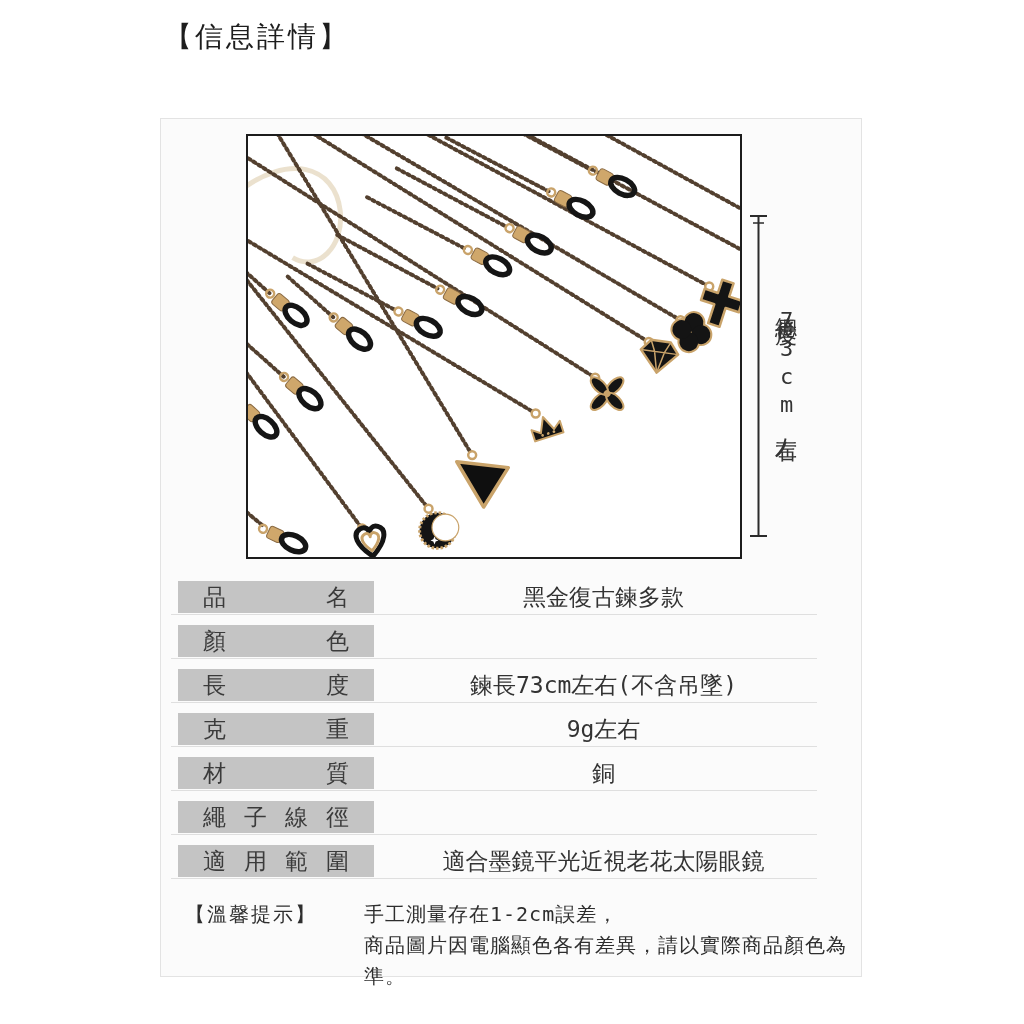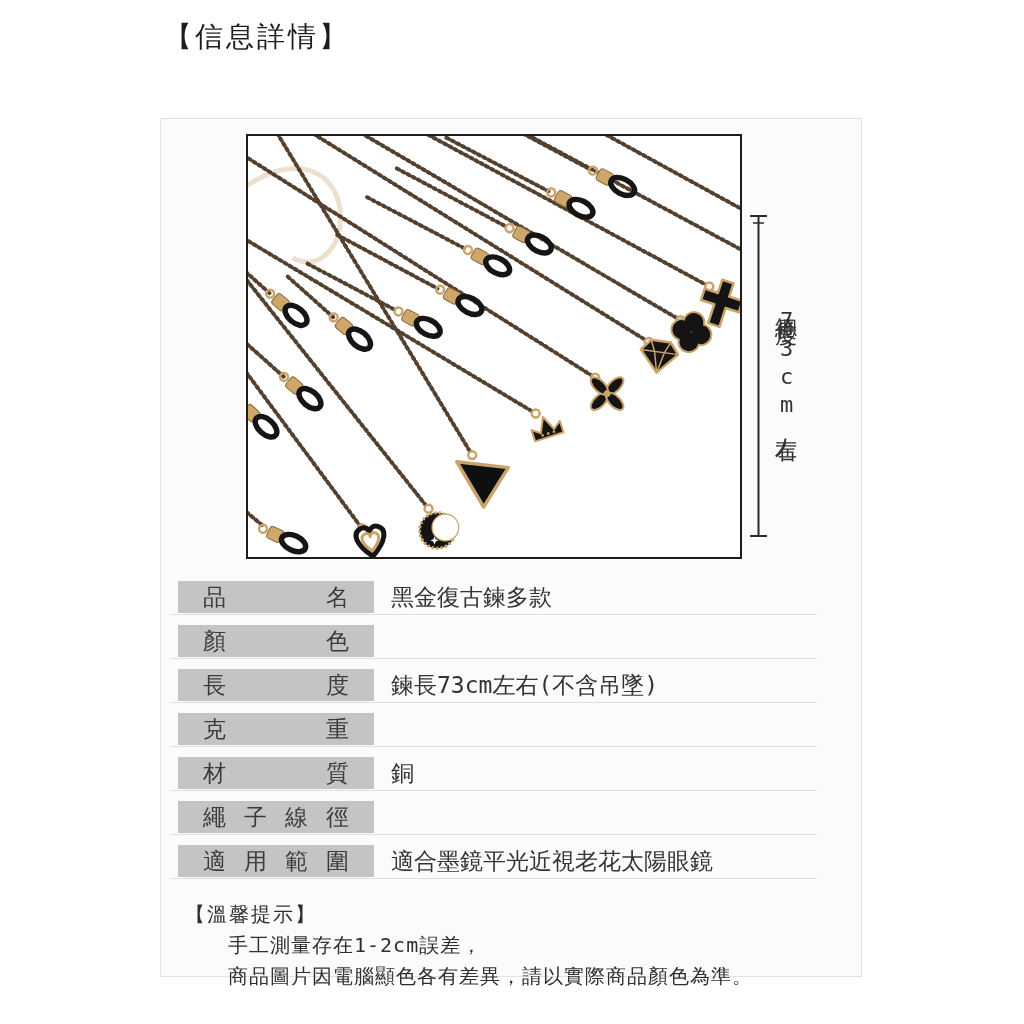--- a/index.html
+++ b/index.html
@@ -21,26 +21,26 @@
     text-orientation:upright;font-size:22px;letter-spacing:3px;color:#333333;
     font-family:"DejaVu Sans Mono","DejaVu Sans",sans-serif;}
 
   .spec-table{position:absolute;left:0;top:461px;width:100%;}
   .spec-row{position:relative;height:44px;}
   .spec-label{position:absolute;left:17px;top:1px;width:196px;height:32px;box-sizing:border-box;
     background:#c4c4c4;color:#3b3b3b;font-size:23px;padding:0 25px;
     display:flex;align-items:center;}
   .spread{justify-content:space-between;}
   .spec-value{position:absolute;left:230px;right:45px;top:0;height:34px;line-height:35px;
-    text-align:left;font-size:23px;color:#333333;
+    text-align:center;font-size:23px;color:#333333;
     font-family:"DejaVu Sans Mono","DejaVu Sans",sans-serif;}
   .spec-div{position:absolute;left:10px;right:44px;top:34px;border-top:1px solid #dfdfdf;}
 
   .notice{position:absolute;left:24px;top:780px;display:flex;font-size:20px;line-height:31px;
-    color:#2e2e2e;flex-direction:column;}
+    color:#2e2e2e;}
   .notice-label{flex:0 0 auto;letter-spacing:2px;margin-right:4px;}
   .notice-lines div{font-family:"DejaVu Sans Mono","DejaVu Sans",sans-serif;letter-spacing:1px;margin-left:43px;}
 </style>
 </head>
 <body>
 
 <div class="stage">
 
   <h1 class="page-title">【信息詳情】</h1>
 
@@ -233,20 +233,21 @@
             <span>度</span>
           </div>
         <div class="spec-value">鍊長73cm左右(不含吊墜)</div>
         <div class="spec-div"></div>
       </div>
       <div class="spec-row">
         <div class="spec-label spread">
             <span>克</span>
             <span>重</span>
           </div>
+        <div class="spec-value">9g左右</div>
         <div class="spec-div"></div>
       </div>
       <div class="spec-row">
         <div class="spec-label spread">
             <span>材</span>
             <span>質</span>
           </div>
         <div class="spec-value">銅</div>
         <div class="spec-div"></div>
       </div>

